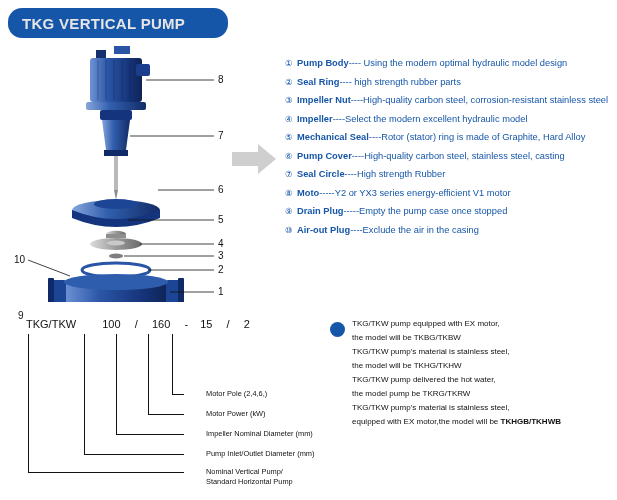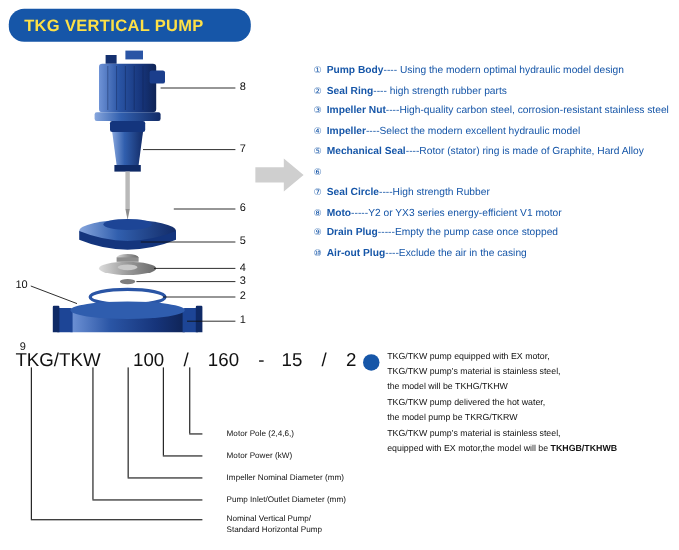--- a/index.html
+++ b/index.html
@@ -14,21 +14,21 @@
   .page{position:relative;width:617px;height:500px;}
 
   
   .title-wrap{
     position:absolute;left:8px;top:8px;width:220px;height:30px;
     background:#1656a8;
     border-radius:14px 14px 14px 14px;
     display:flex;align-items:center;
   }
   .title-wrap .inner{
-    color:#fde047;font-size:15px;font-weight:bold;letter-spacing:.3px;
+    color:#e5e5e5;font-size:15px;font-weight:bold;letter-spacing:.3px;
     padding-left:14px;
   }
   
   .pump-area{position:absolute;left:18px;top:44px;width:228px;height:258px;}
   svg.pump{display:block;}
 
   
   .cal{position:absolute;font-size:10px;color:#111;font-weight:normal;}
 
   
@@ -45,21 +45,21 @@
   .legend .num{
     display:inline-block;width:12px;min-width:12px;height:11px;
     font-size:8.4px;color:#1656a8;
   }
   .legend .ttl{font-weight:bold;white-space:nowrap;text-align:center;}
   .legend .dsc{font-weight:normal;}
 
   
   .model{position:absolute;left:10px;top:310px;width:300px;height:180px;}
   .model .codeline{
-    position:absolute;left:4px;top:8px;font-size:17px;color:#111;white-space:nowrap;
+    position:absolute;left:16px;top:8px;font-size:11px;color:#111;white-space:nowrap;
   }
   .model .codeline span{font-weight:normal;}
   .mdesc{position:absolute;font-size:7.4px;color:#111;white-space:nowrap;padding-left:20px;}
 
   
   .notes{position:absolute;left:352px;top:318px;width:262px;}
   .notes .nrow{font-size:8px;color:#111;line-height:12px;margin-bottom:2px;white-space:nowrap;}
   .bluedot{
     position:absolute;left:330px;top:322px;width:15px;height:15px;border-radius:50%;
     background:#1656a8;
@@ -190,20 +190,21 @@
     <div class="row">
       <span class="num">④</span>
       <span><span class="ttl">Impeller</span><span class="dsc">----Select the modern excellent hydraulic model</span></span>
     </div>
     <div class="row">
       <span class="num">⑤</span>
       <span><span class="ttl">Mechanical Seal</span><span class="dsc">----Rotor (stator) ring is made of Graphite, Hard Alloy</span></span>
     </div>
     <div class="row">
       <span class="num">⑥</span>
+      <span><span class="ttl">Pump Cover</span><span class="dsc">----High-quality carbon steel, stainless steel, casting</span></span>
     </div>
     <div class="row">
       <span class="num">⑦</span>
       <span><span class="ttl">Seal Circle</span><span class="dsc">----High strength Rubber</span></span>
     </div>
     <div class="row">
       <span class="num">⑧</span>
       <span><span class="ttl">Moto</span><span class="dsc">-----Y2 or YX3 series energy-efficient V1 motor</span></span>
     </div>
     <div class="row">
@@ -251,20 +252,21 @@
     <div class="mdesc" style="left:176px;top:99px;">Motor Power  (kW)</div>
     <div class="mdesc" style="left:176px;top:119px;">Impeller Nominal Diameter (mm)</div>
     <div class="mdesc" style="left:176px;top:139px;">Pump Inlet/Outlet Diameter (mm)</div>
     <div class="mdesc" style="left:176px;top:157px;">Nominal Vertical Pump/</div>
     <div class="mdesc" style="left:176px;top:167px;">Standard Horizontal Pump</div>
   </div>
 
   <div class="bluedot"></div>
   <div class="notes">
     <div class="nrow">TKG/TKW pump equipped with EX motor,</div>
+    <div class="nrow">the model will be TKBG/TKBW</div>
     <div class="nrow">TKG/TKW pump's material is stainless steel,</div>
     <div class="nrow">the model will be TKHG/TKHW</div>
     <div class="nrow">TKG/TKW pump delivered the hot water,</div>
     <div class="nrow">the model pump be TKRG/TKRW</div>
     <div class="nrow">TKG/TKW pump's material is stainless steel,</div>
     <div class="nrow">
       <span>equipped with EX motor,the model will be </span><span class="bold">TKHGB/TKHWB</span>
     </div>
   </div>
 

